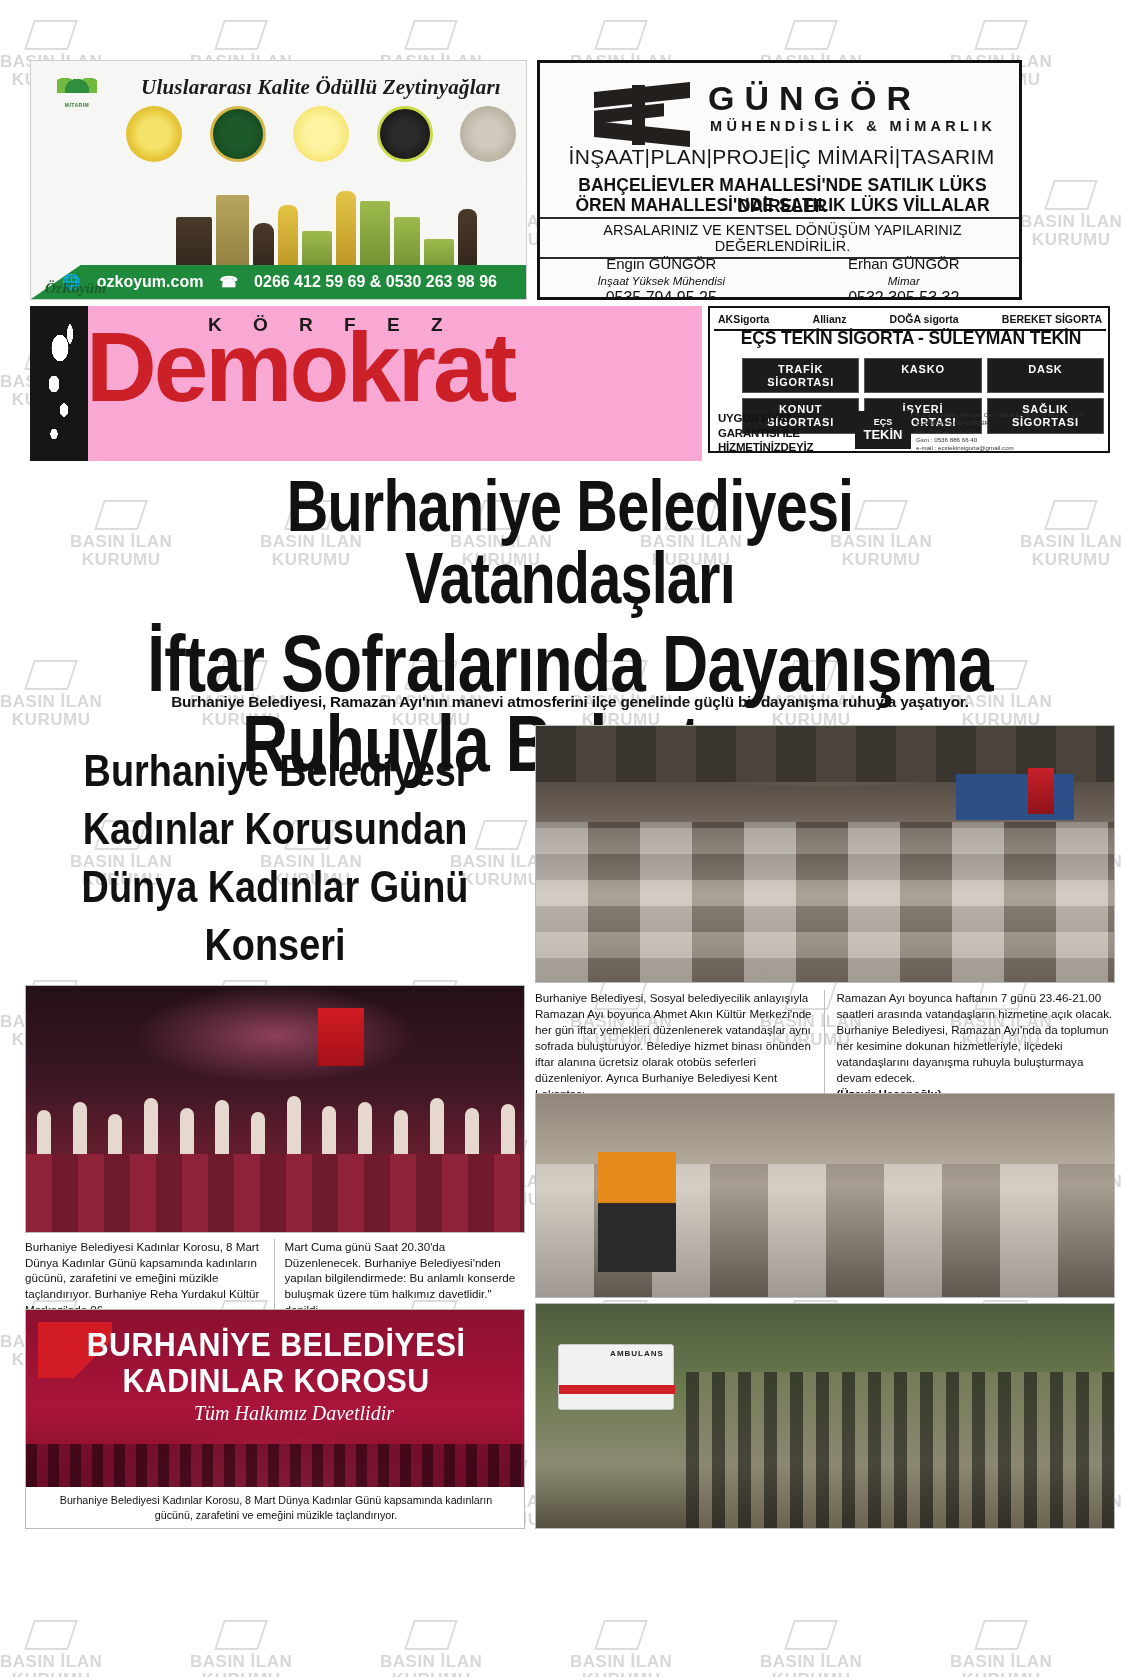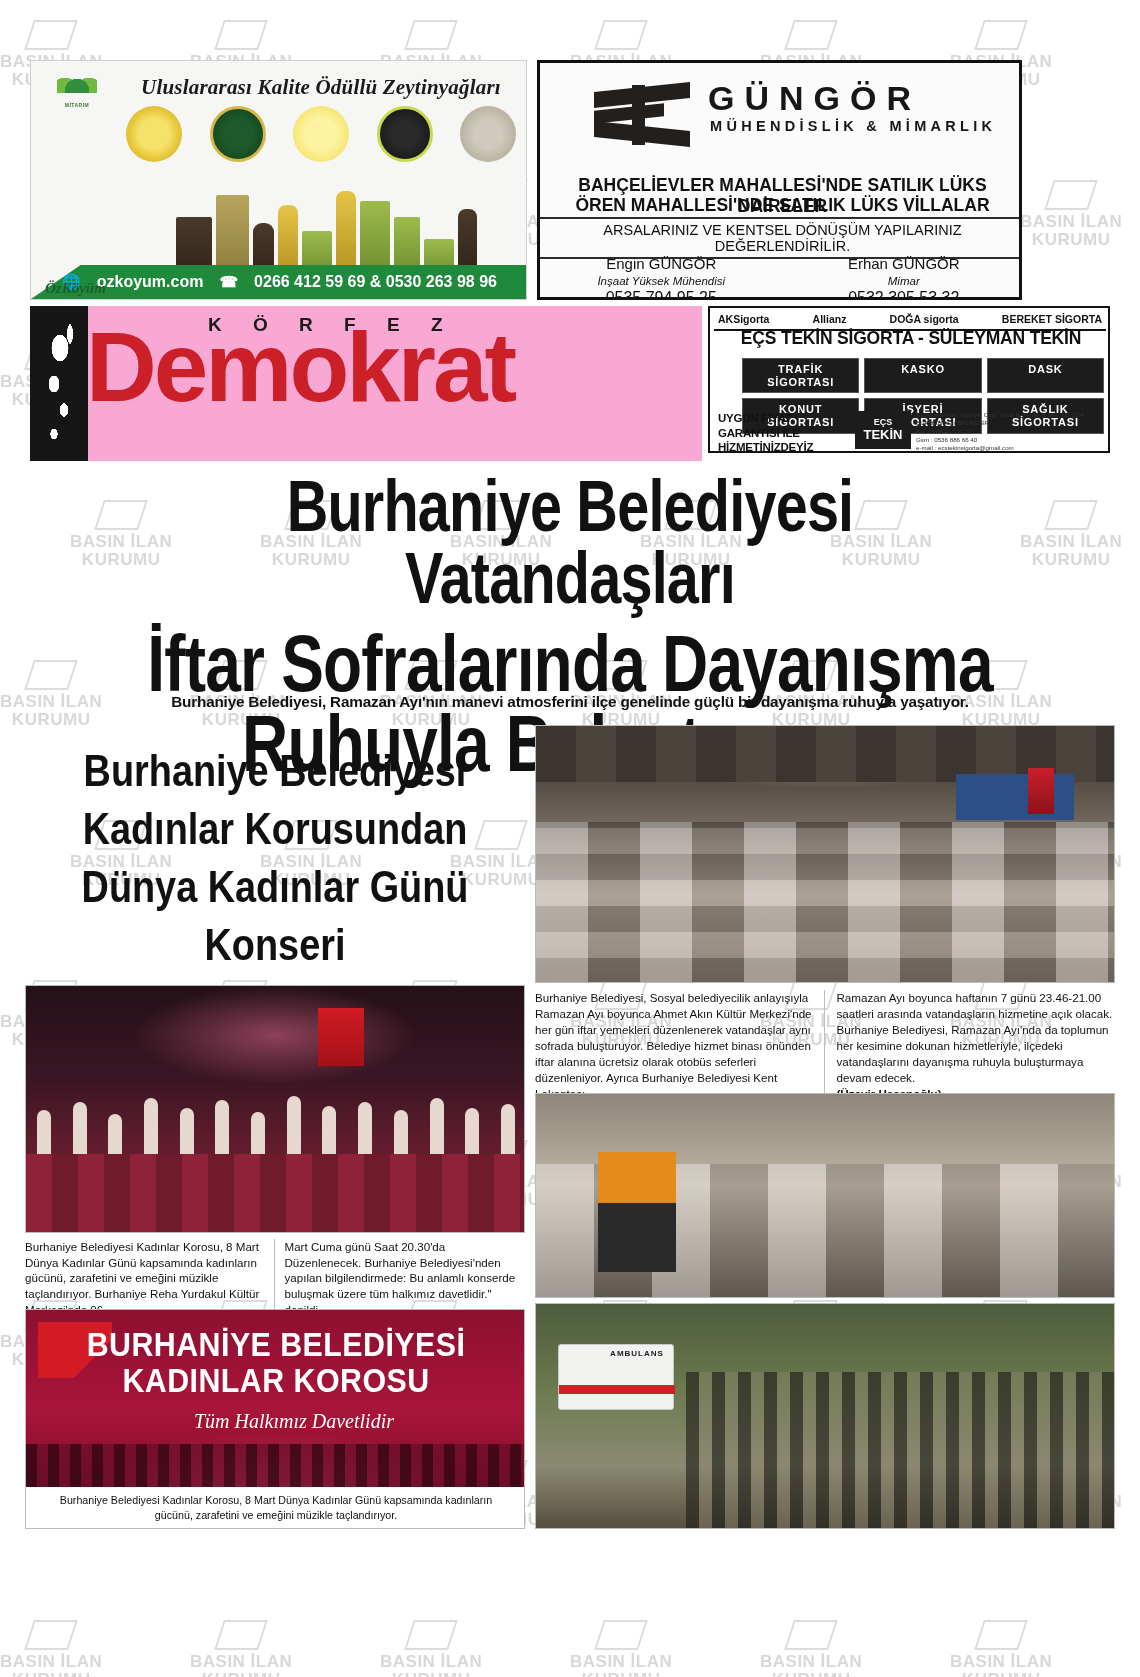--- a/index.html
+++ b/index.html
@@ -288,21 +288,21 @@
   .poster .crowd{position:absolute; left:0; bottom:0; width:500px; height:84px;
     background:repeating-linear-gradient(90deg, rgba(40,4,16,.75) 0 11px, rgba(90,12,36,.55) 11px 22px);}
   .poster .pflag{position:absolute; left:12px; top:12px; width:74px; height:56px;
     background:linear-gradient(135deg,#d31b25 0 70%, transparent 71%);}
   .p-t1{position:absolute; left:0; top:16px; width:500px; text-align:center;
     color:#fff; font-weight:700; font-size:33px; letter-spacing:.5px;
     transform:scaleX(.92);}
   .p-t2{position:absolute; left:0; top:52px; width:500px; text-align:center;
     color:#fff; font-weight:700; font-size:33px; letter-spacing:.5px;
     transform:scaleX(.92);}
-  .p-t3{position:absolute; left:0; top:100px; width:500px; text-align:center;
+  .p-t3{position:absolute; left:0; top:92px; width:500px; text-align:center;
     color:#fff; font-family:"Liberation Serif",serif; font-style:italic;
     font-size:20px;padding-left:36px;}
   .p-foot{position:absolute; left:0; bottom:0; width:500px; background:#fff;
     color:#111; font-size:10.7px; line-height:1.35; text-align:center;
     padding:6px 18px;}
 
   
   .ph-iftar1{
     left:535px; top:725px; width:580px; height:258px;
     background:
@@ -463,20 +463,21 @@
 
     <div class="ad-gungor">
       <div class="g-logo">
         <span class="bar b1"></span>
           <span class="bar b2"></span>
         <span class="bar b3"></span>
           <span class="bar b4"></span>
       </div>
       <div class="g-name">GÜNGÖR</div>
       <div class="g-sub">MÜHENDİSLİK &amp; MİMARLIK</div>
+      <div class="g-services">İNŞAAT|PLAN|PROJE|İÇ MİMARİ|TASARIM</div>
       <div class="g-line1">BAHÇELİEVLER MAHALLESİ'NDE SATILIK LÜKS DAİRELER</div>
       <div class="g-line2">ÖREN MAHALLESİ'NDE SATILIK LÜKS VİLLALAR</div>
       <div class="g-line3">ARSALARINIZ VE KENTSEL DÖNÜŞÜM YAPILARINIZ DEĞERLENDİRİLİR.</div>
       <div class="g-people">
         <div class="g-person">
           <div class="nm">Engin GÜNGÖR</div>
           <div class="ti">İnşaat Yüksek Mühendisi</div>
           <div class="ph">0535 794 95 25</div>
         </div>
         <div class="g-person">

